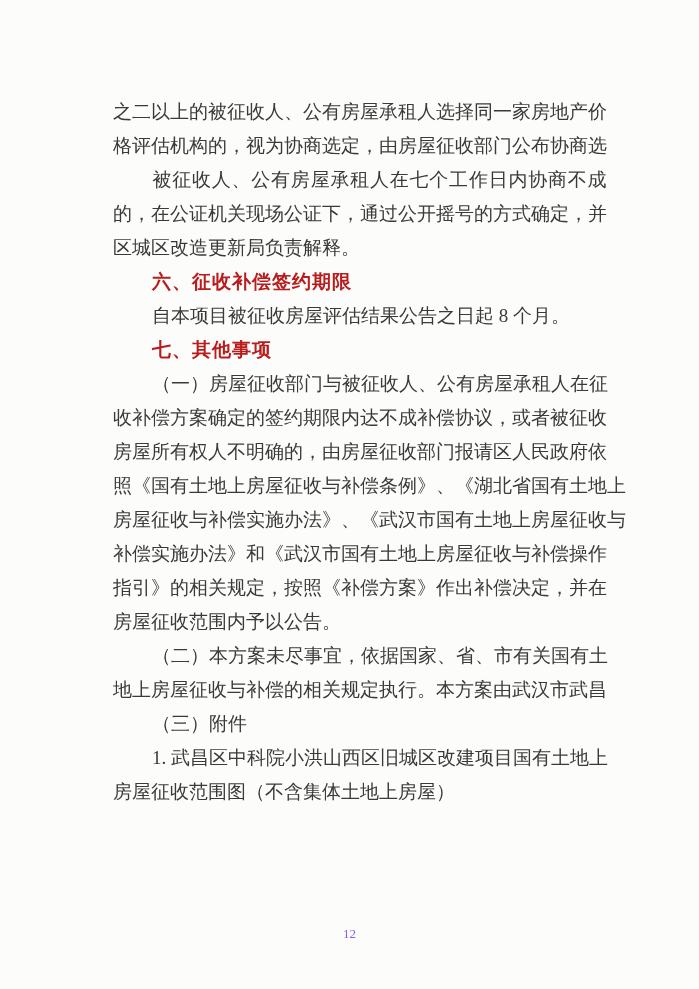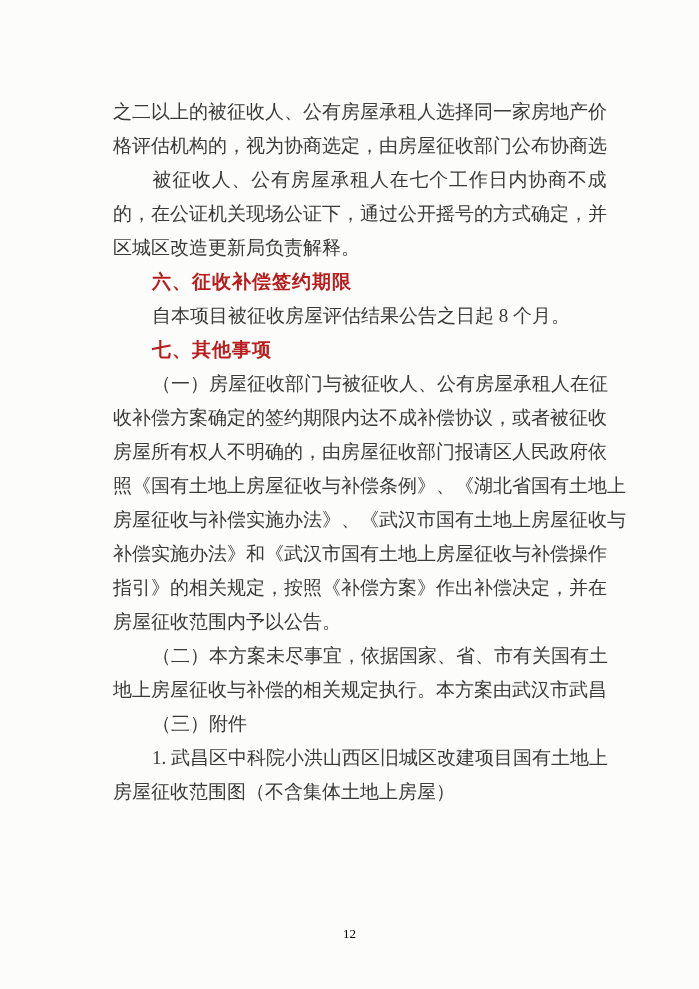--- a/index.html
+++ b/index.html
@@ -51,21 +51,21 @@
     color: #b91c1c;
     letter-spacing: 1px;
   }
   .page-number {
     position: absolute;
     top: 926px;
     left: 0;
     width: 100%;
     text-align: center;
     font-size: 13px;
-    color: #000000;
+    color: #8b5cf6;
     font-family: "Liberation Serif", "DejaVu Serif", serif;
   }
 </style>
 </head>
 <body>
 
 <div class="page">
   <div class="text-block">
       <div class="line body justify">
         <span>之</span>

